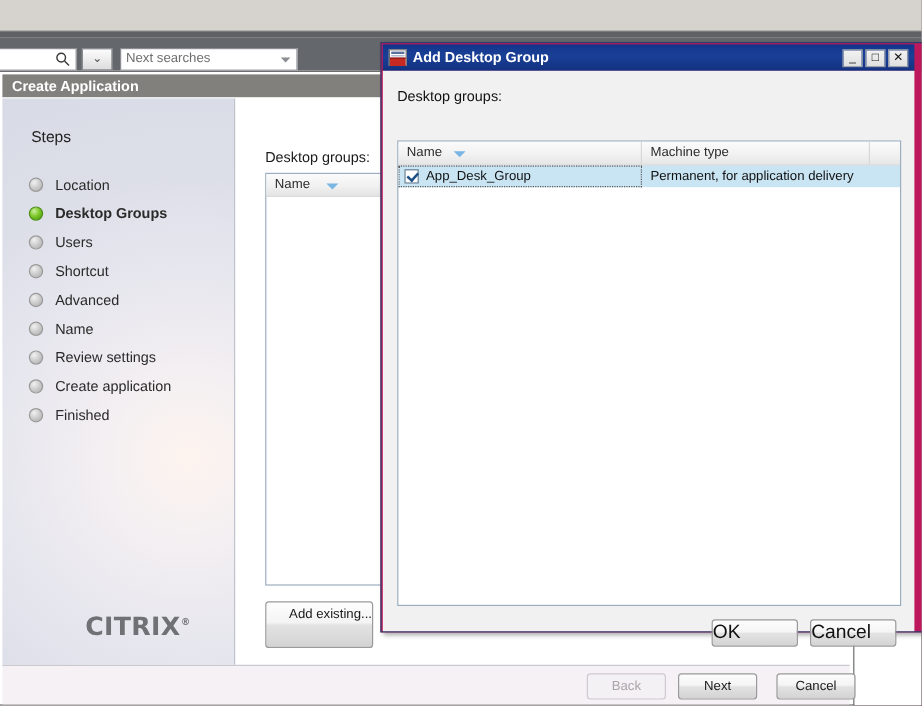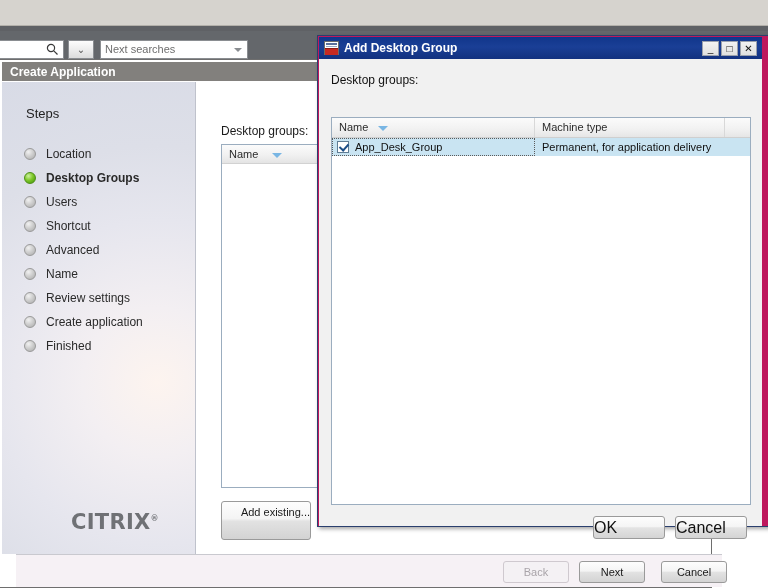--- a/index.html
+++ b/index.html
@@ -221,21 +221,21 @@
     border-radius: 3px;
     box-sizing: border-box;
     font-size: 11px;
     color: #1a1a1a;
     text-align: right;
     line-height: 20px;
   }
 
   .wizard-footer {
     position: absolute;
-    left: 16px; top: 494px;
+    left: 2px; top: 494px;
     width: 706px; height: 33px;
     background: #f6f1f5;
     border-top: 1px solid #c9c9cf;
     box-sizing: border-box;
   }
   .wiz-btn {
     position: absolute;
     top: 6px;
     width: 66px; height: 22px;
     border: 1px solid #9a9a9a;

